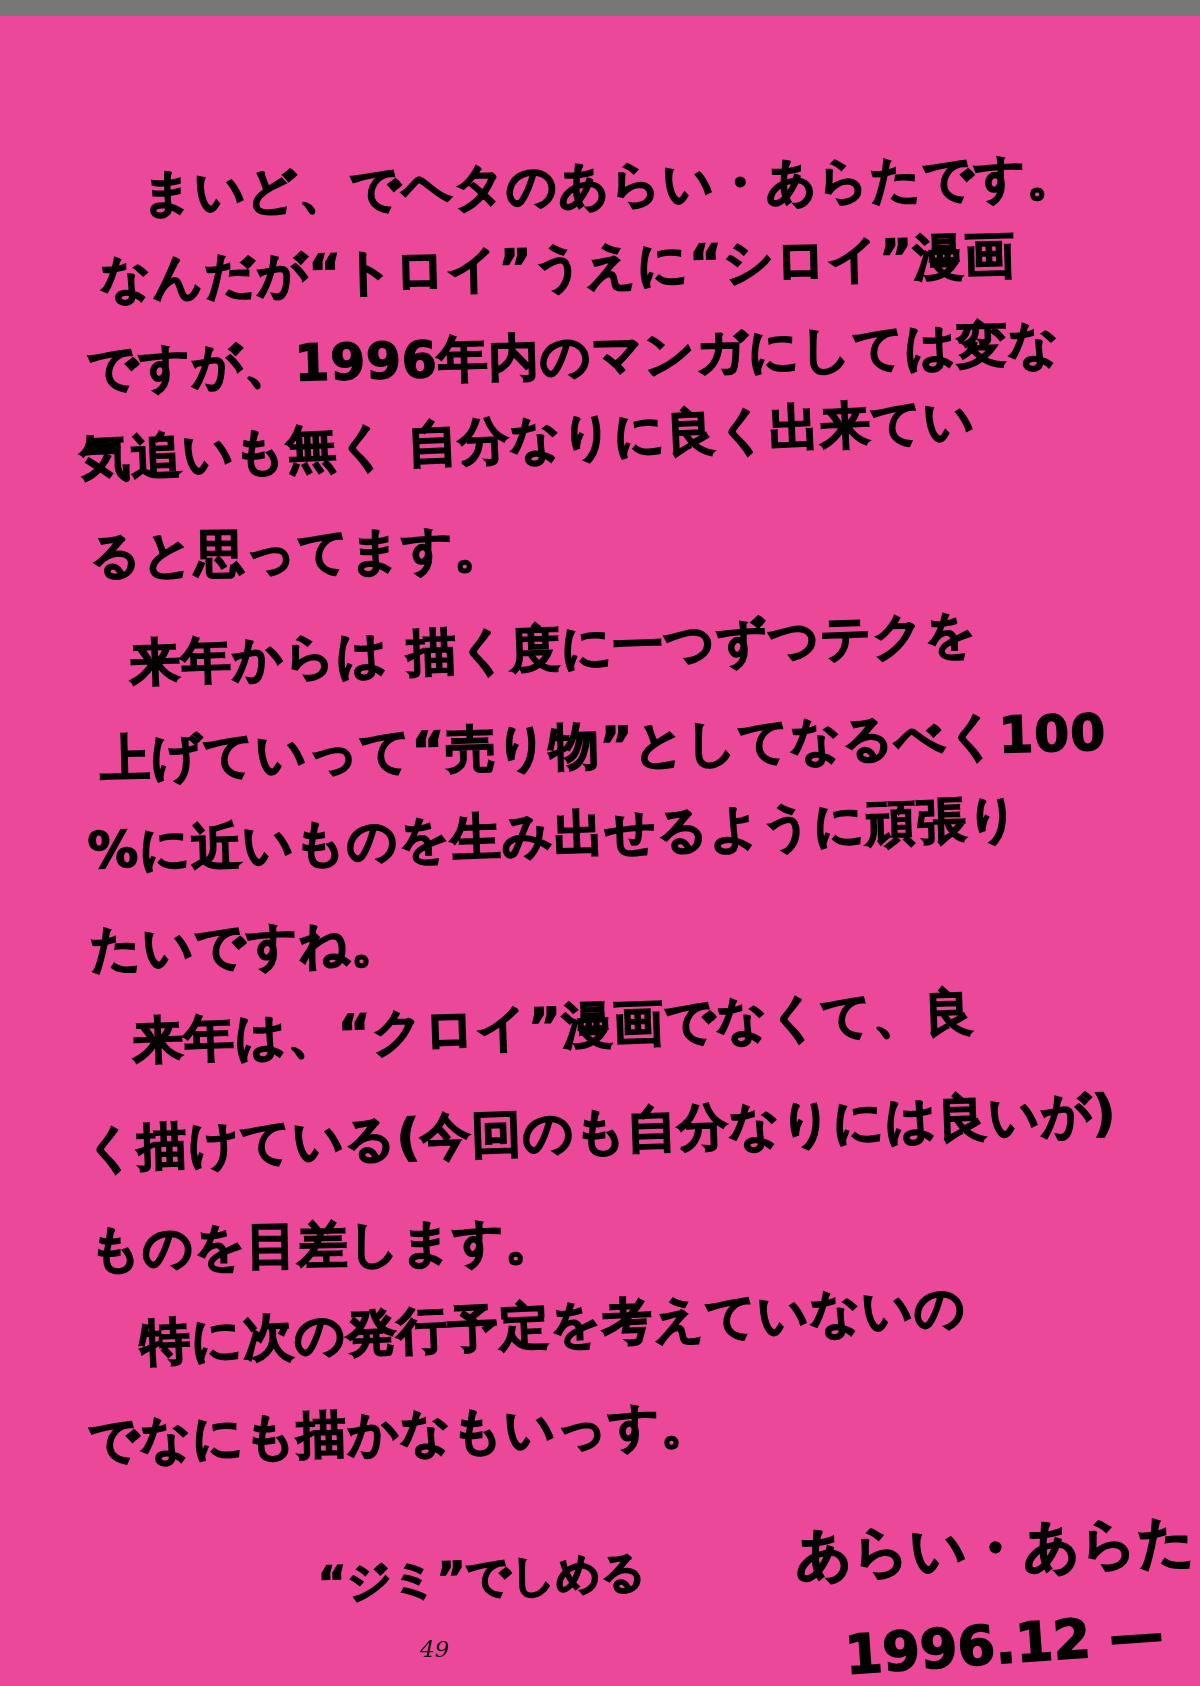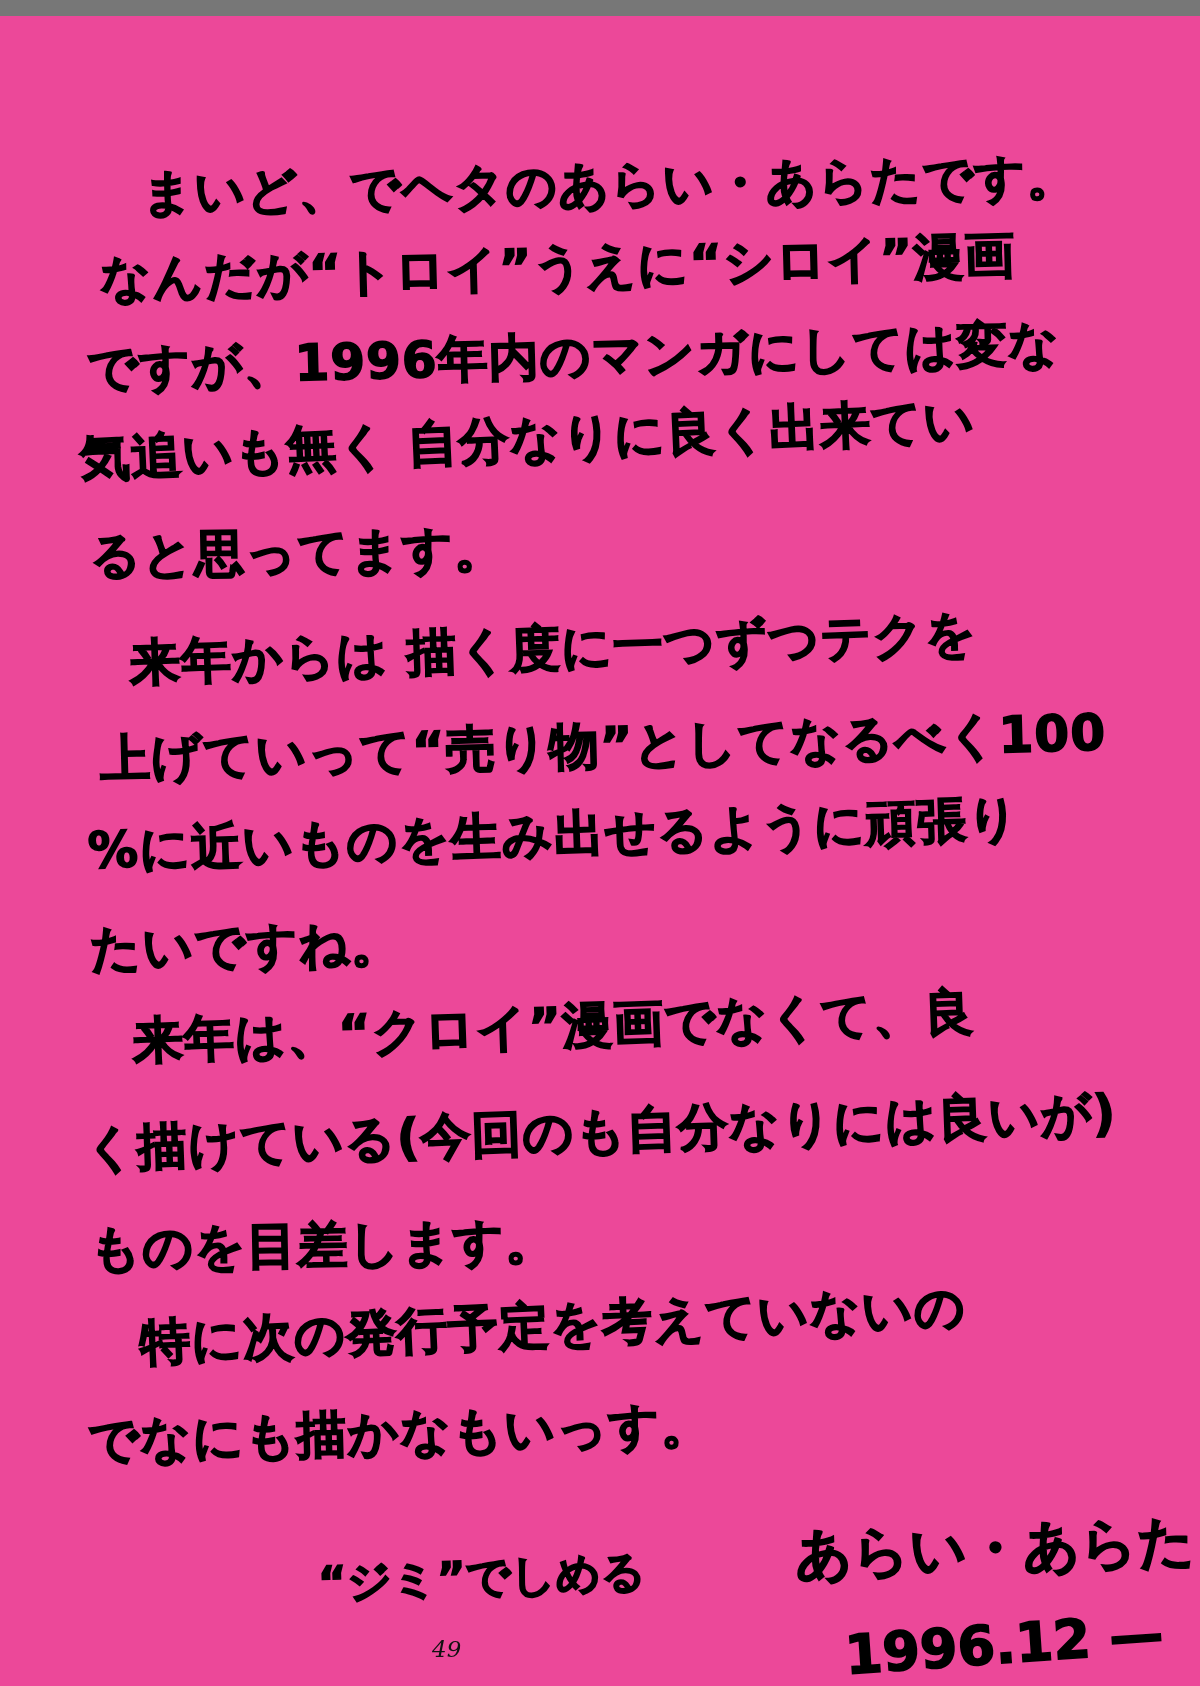--- a/index.html
+++ b/index.html
@@ -76,15 +76,15 @@
   <div class="hline" style="left:140px; top:1292px; transform:rotate(-2.5deg);">特に次の発行予定を考えていないの</div>
 
   <div class="hline" style="left:88px; top:1390px; transform:rotate(-1.5deg);">でなにも描かなもいっす。</div>
 
   <div class="sig" style="left:318px; top:1538px; font-size:44px; transform:rotate(-2deg);">“ジミ”でしめる</div>
 
   <div class="sig" style="left:795px; top:1502px; font-size:56px; transform:rotate(-2deg);">あらい・あらた</div>
 
   <div class="sig" style="left:845px; top:1608px; font-size:54px; transform:rotate(-4deg);">1996.12 —</div>
 
-  <div class="pageno" style="left:432px; top:1620px;">49</div>
+  <div class="pageno" style="left:420px; top:1620px;">49</div>
 
 </div>
 
 </body></html>

